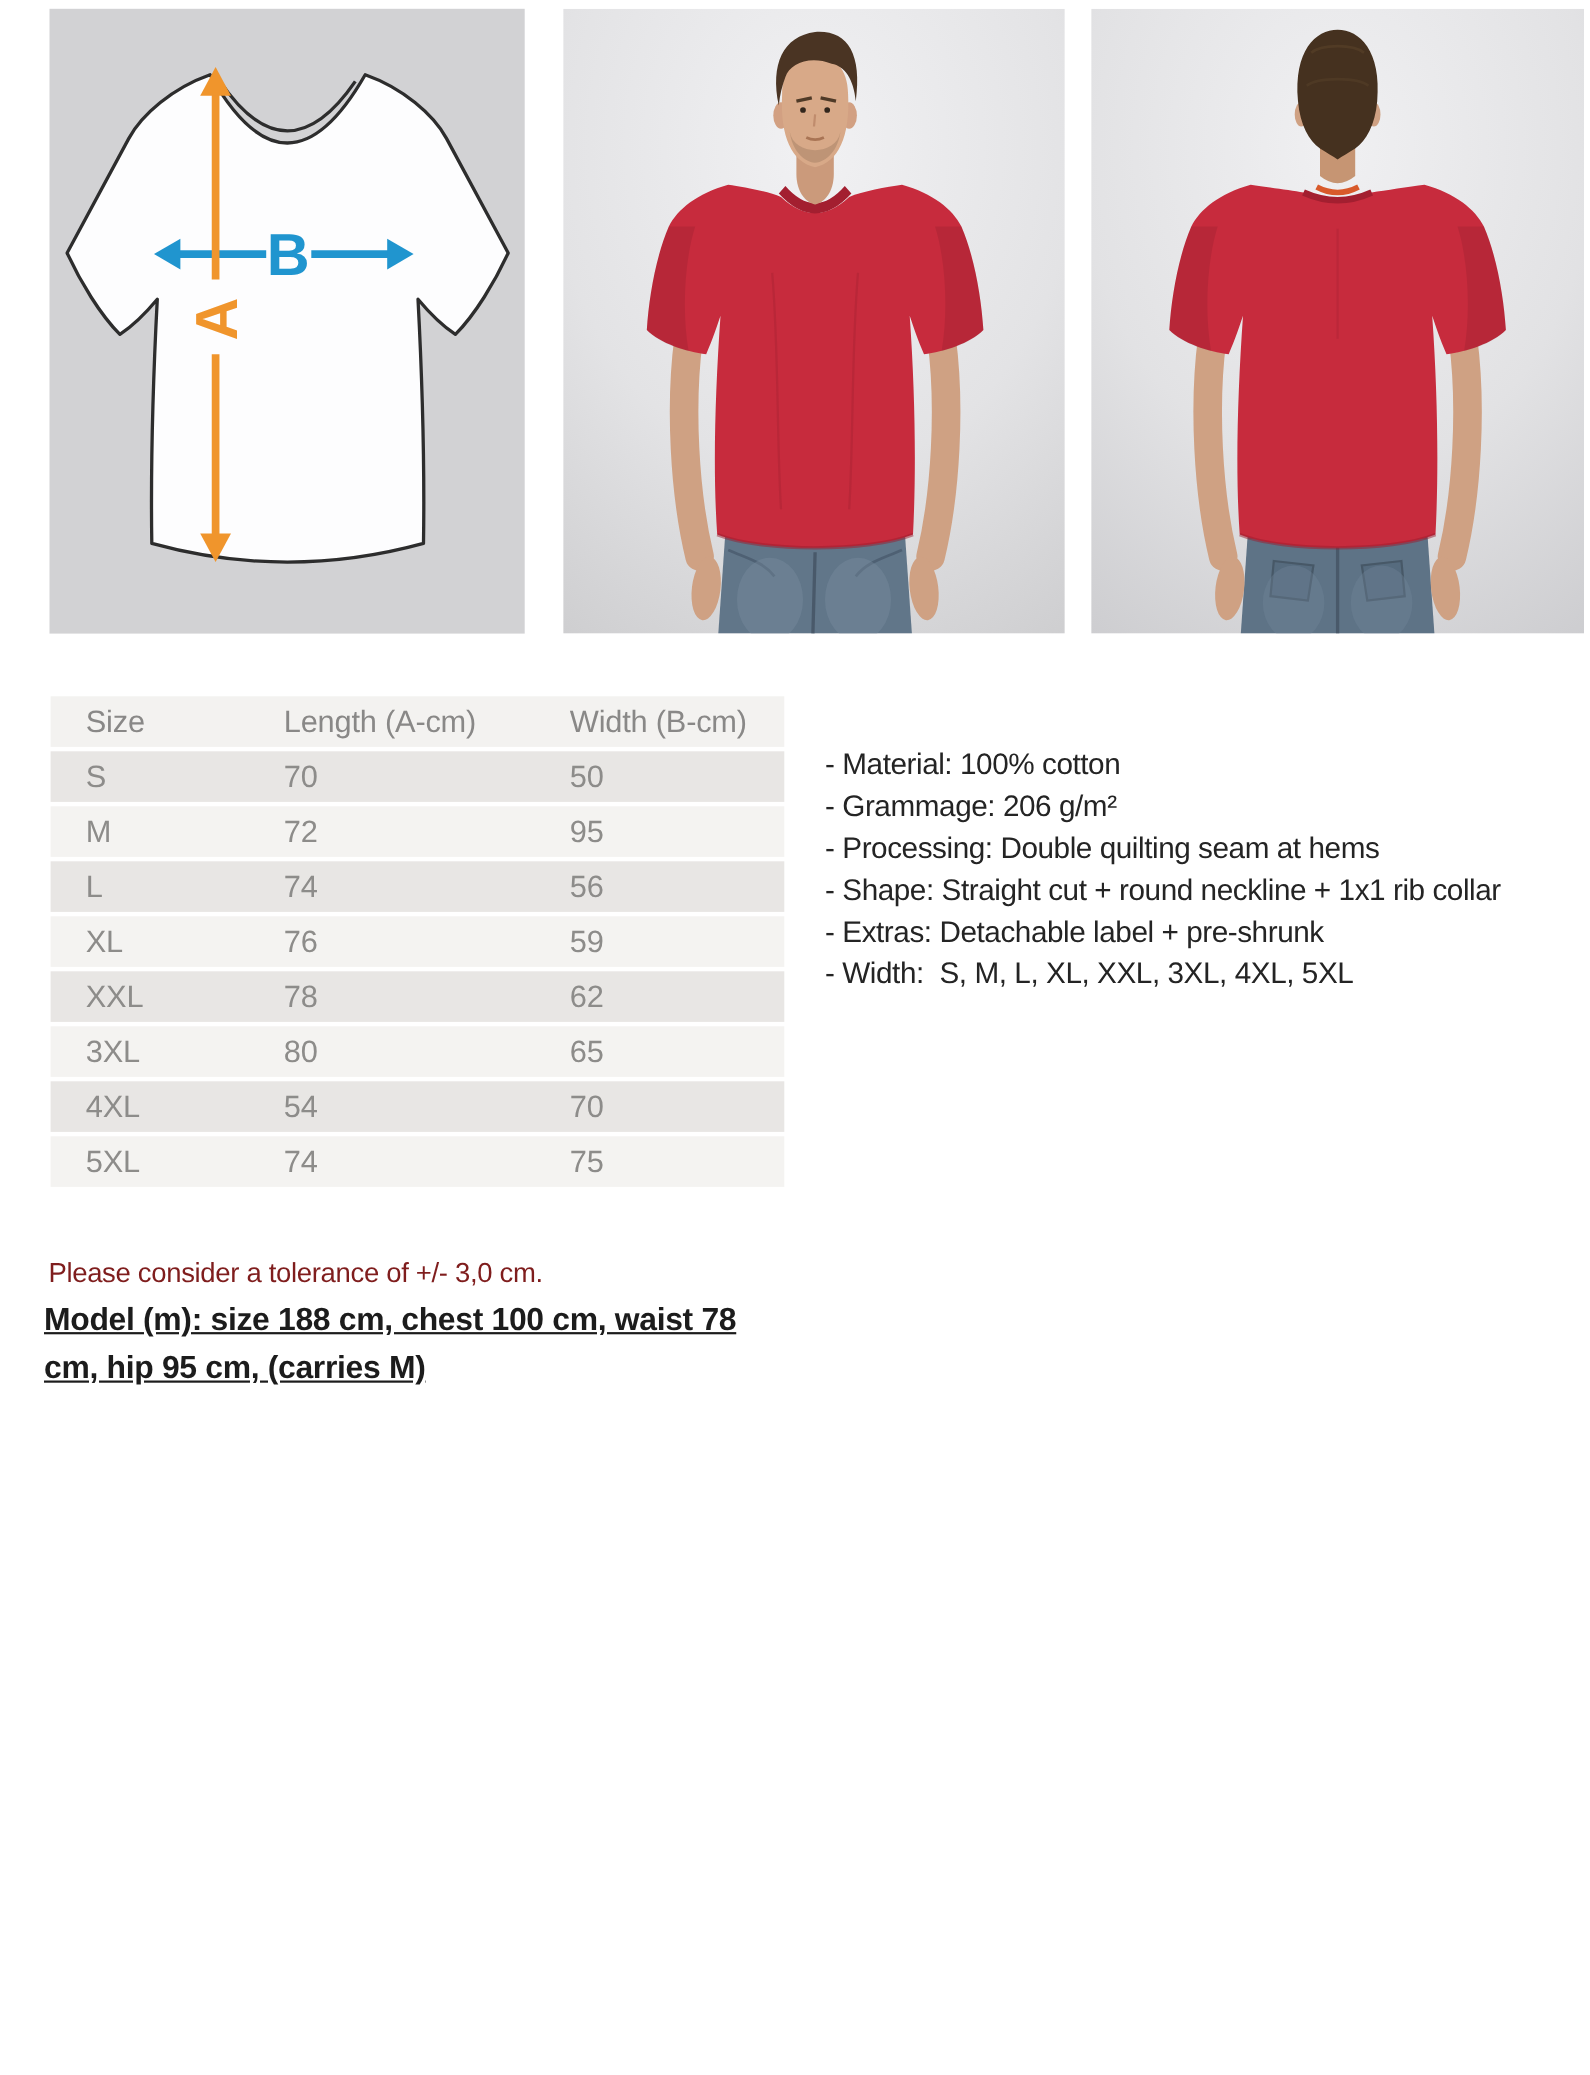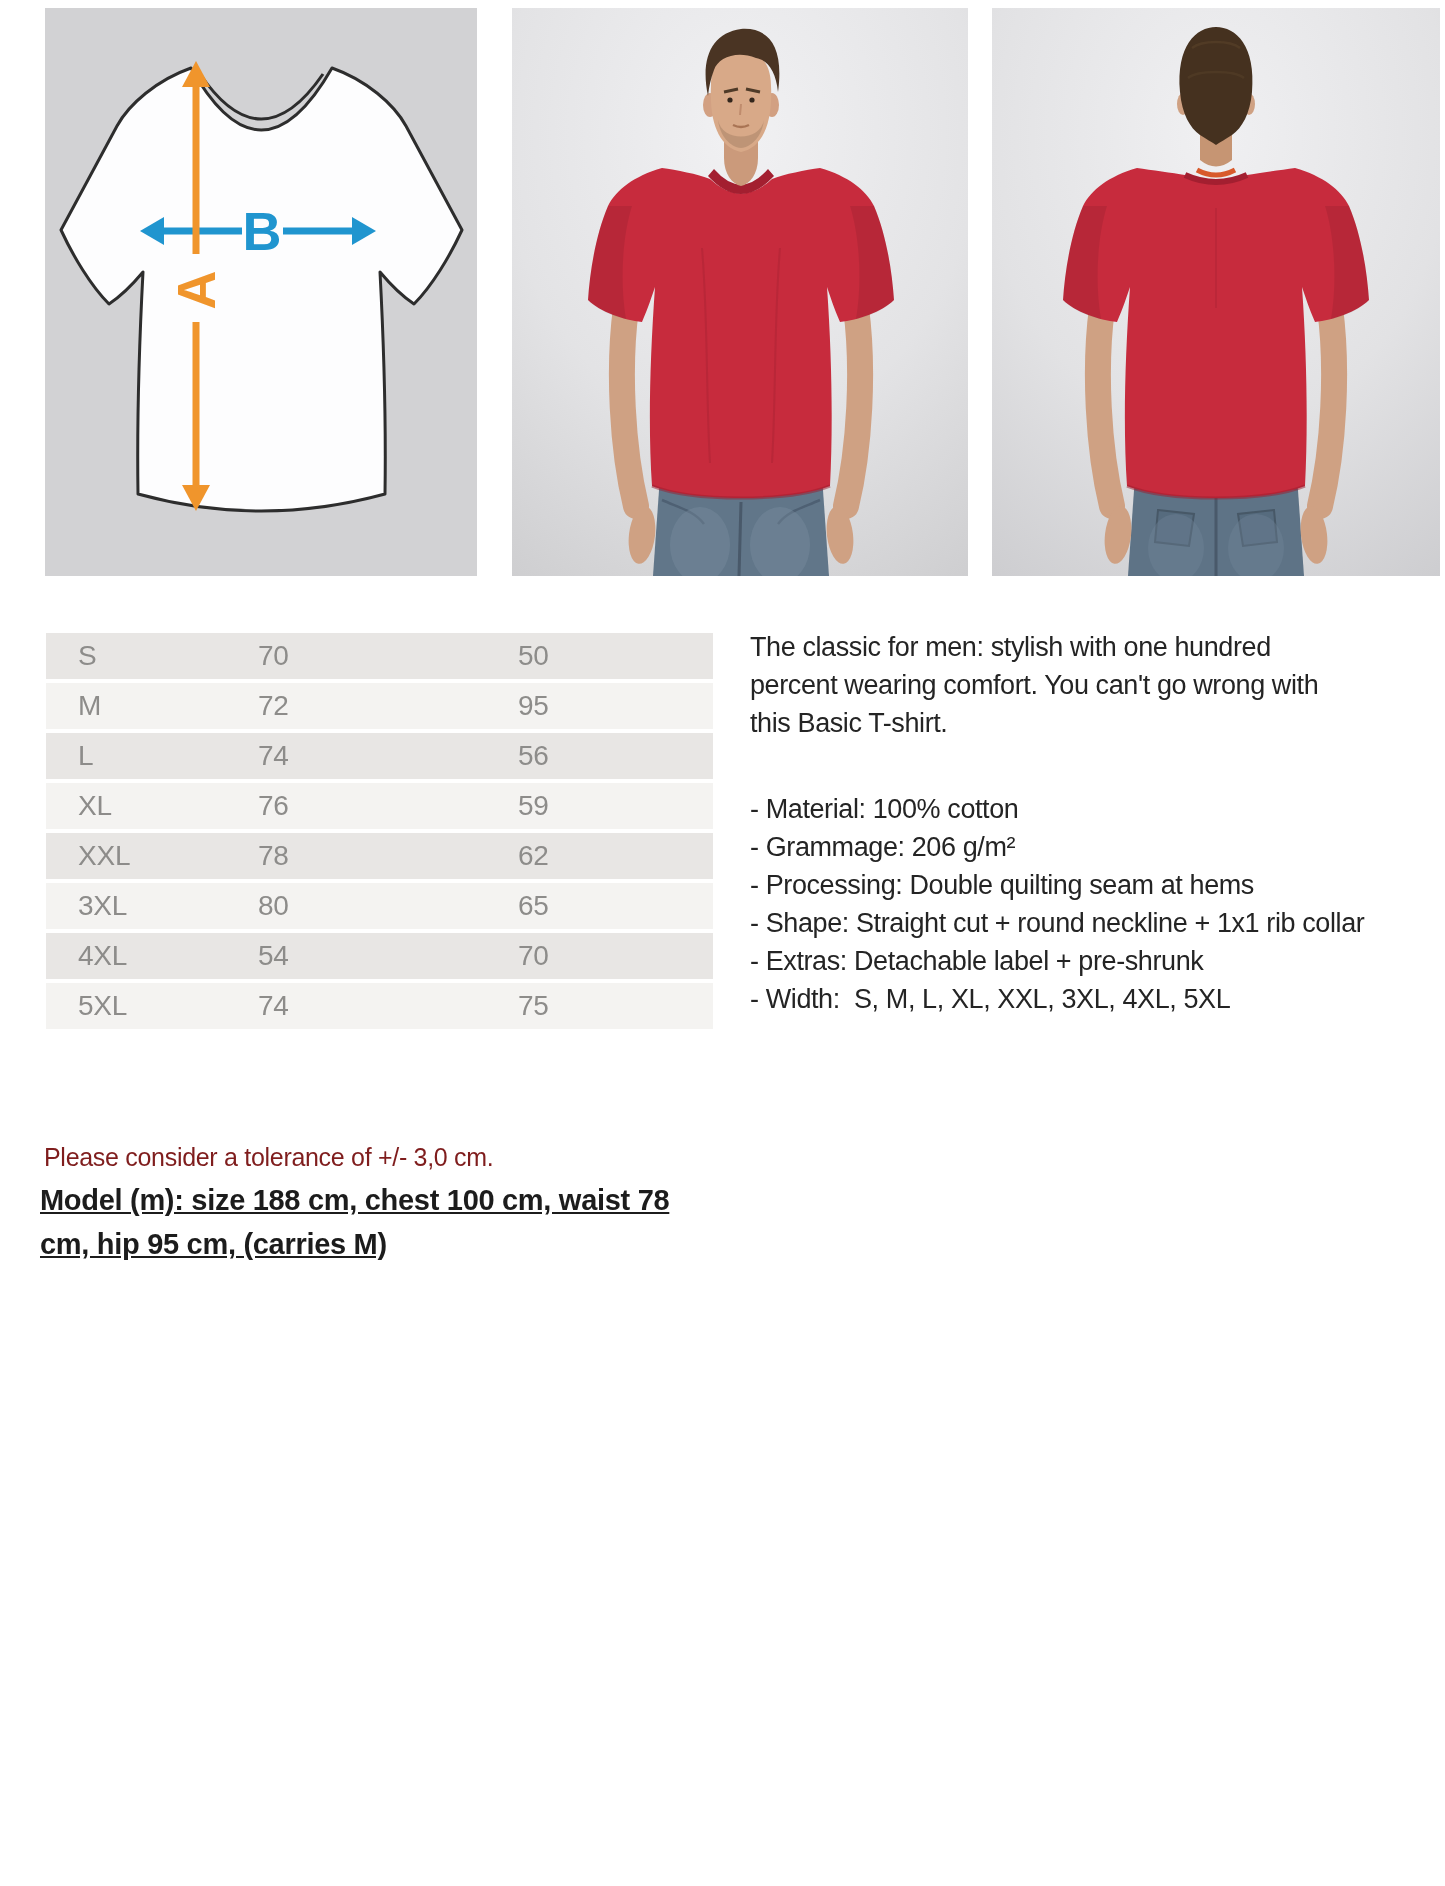--- a/index.html
+++ b/index.html
@@ -213,20 +213,25 @@
         <path d="M188,84 C184,38 204,19 224,19 C244,19 264,38 260,84
                  C258,106 250,120 240,127 C234,131 228,134 224,137
                  C220,134 214,131 208,127 C198,120 190,106 188,84 Z" fill="#45311f"></path>
         <path d="M200,40 C210,32 238,32 248,40" stroke="#5d452c" stroke-width="2.5" fill="none" opacity="0.5"></path>
         <path d="M196,70 C206,62 242,62 252,70" stroke="#5d452c" stroke-width="2.5" fill="none" opacity="0.4"></path>
       </g>
     </svg>
   </div>
 
   <div class="size-table">
+    <div class="trow thead">
+      <div class="c c1">Size</div>
+      <div class="c c2">Length (A-cm)</div>
+      <div class="c c3">Width (B-cm)</div>
+    </div>
     <div class="trow dark">
       <div class="c c1">S</div>
       <div class="c c2">70</div>
       <div class="c c3">50</div>
     </div>
     <div class="trow light">
       <div class="c c1">M</div>
       <div class="c c2">72</div>
       <div class="c c3">95</div>
     </div>
@@ -256,25 +261,20 @@
       <div class="c c3">70</div>
     </div>
     <div class="trow light">
       <div class="c c1">5XL</div>
       <div class="c c2">74</div>
       <div class="c c3">75</div>
     </div>
   </div>
 
   <div class="description">
-    <div class="intro">
-      <div class="desc-line">The classic for men: stylish with one hundred</div>
-      <div class="desc-line">percent wearing comfort. You can't go wrong with</div>
-      <div class="desc-line">this Basic T-shirt.</div>
-    </div>
     <div class="details">
       <div class="desc-line">- Material: 100% cotton</div>
       <div class="desc-line">- Grammage: 206 g/m²</div>
       <div class="desc-line">- Processing: Double quilting seam at hems</div>
       <div class="desc-line">- Shape: Straight cut + round neckline + 1x1 rib collar</div>
       <div class="desc-line">- Extras: Detachable label + pre-shrunk</div>
       <div class="desc-line">- Width:  S, M, L, XL, XXL, 3XL, 4XL, 5XL</div>
     </div>
   </div>
 

